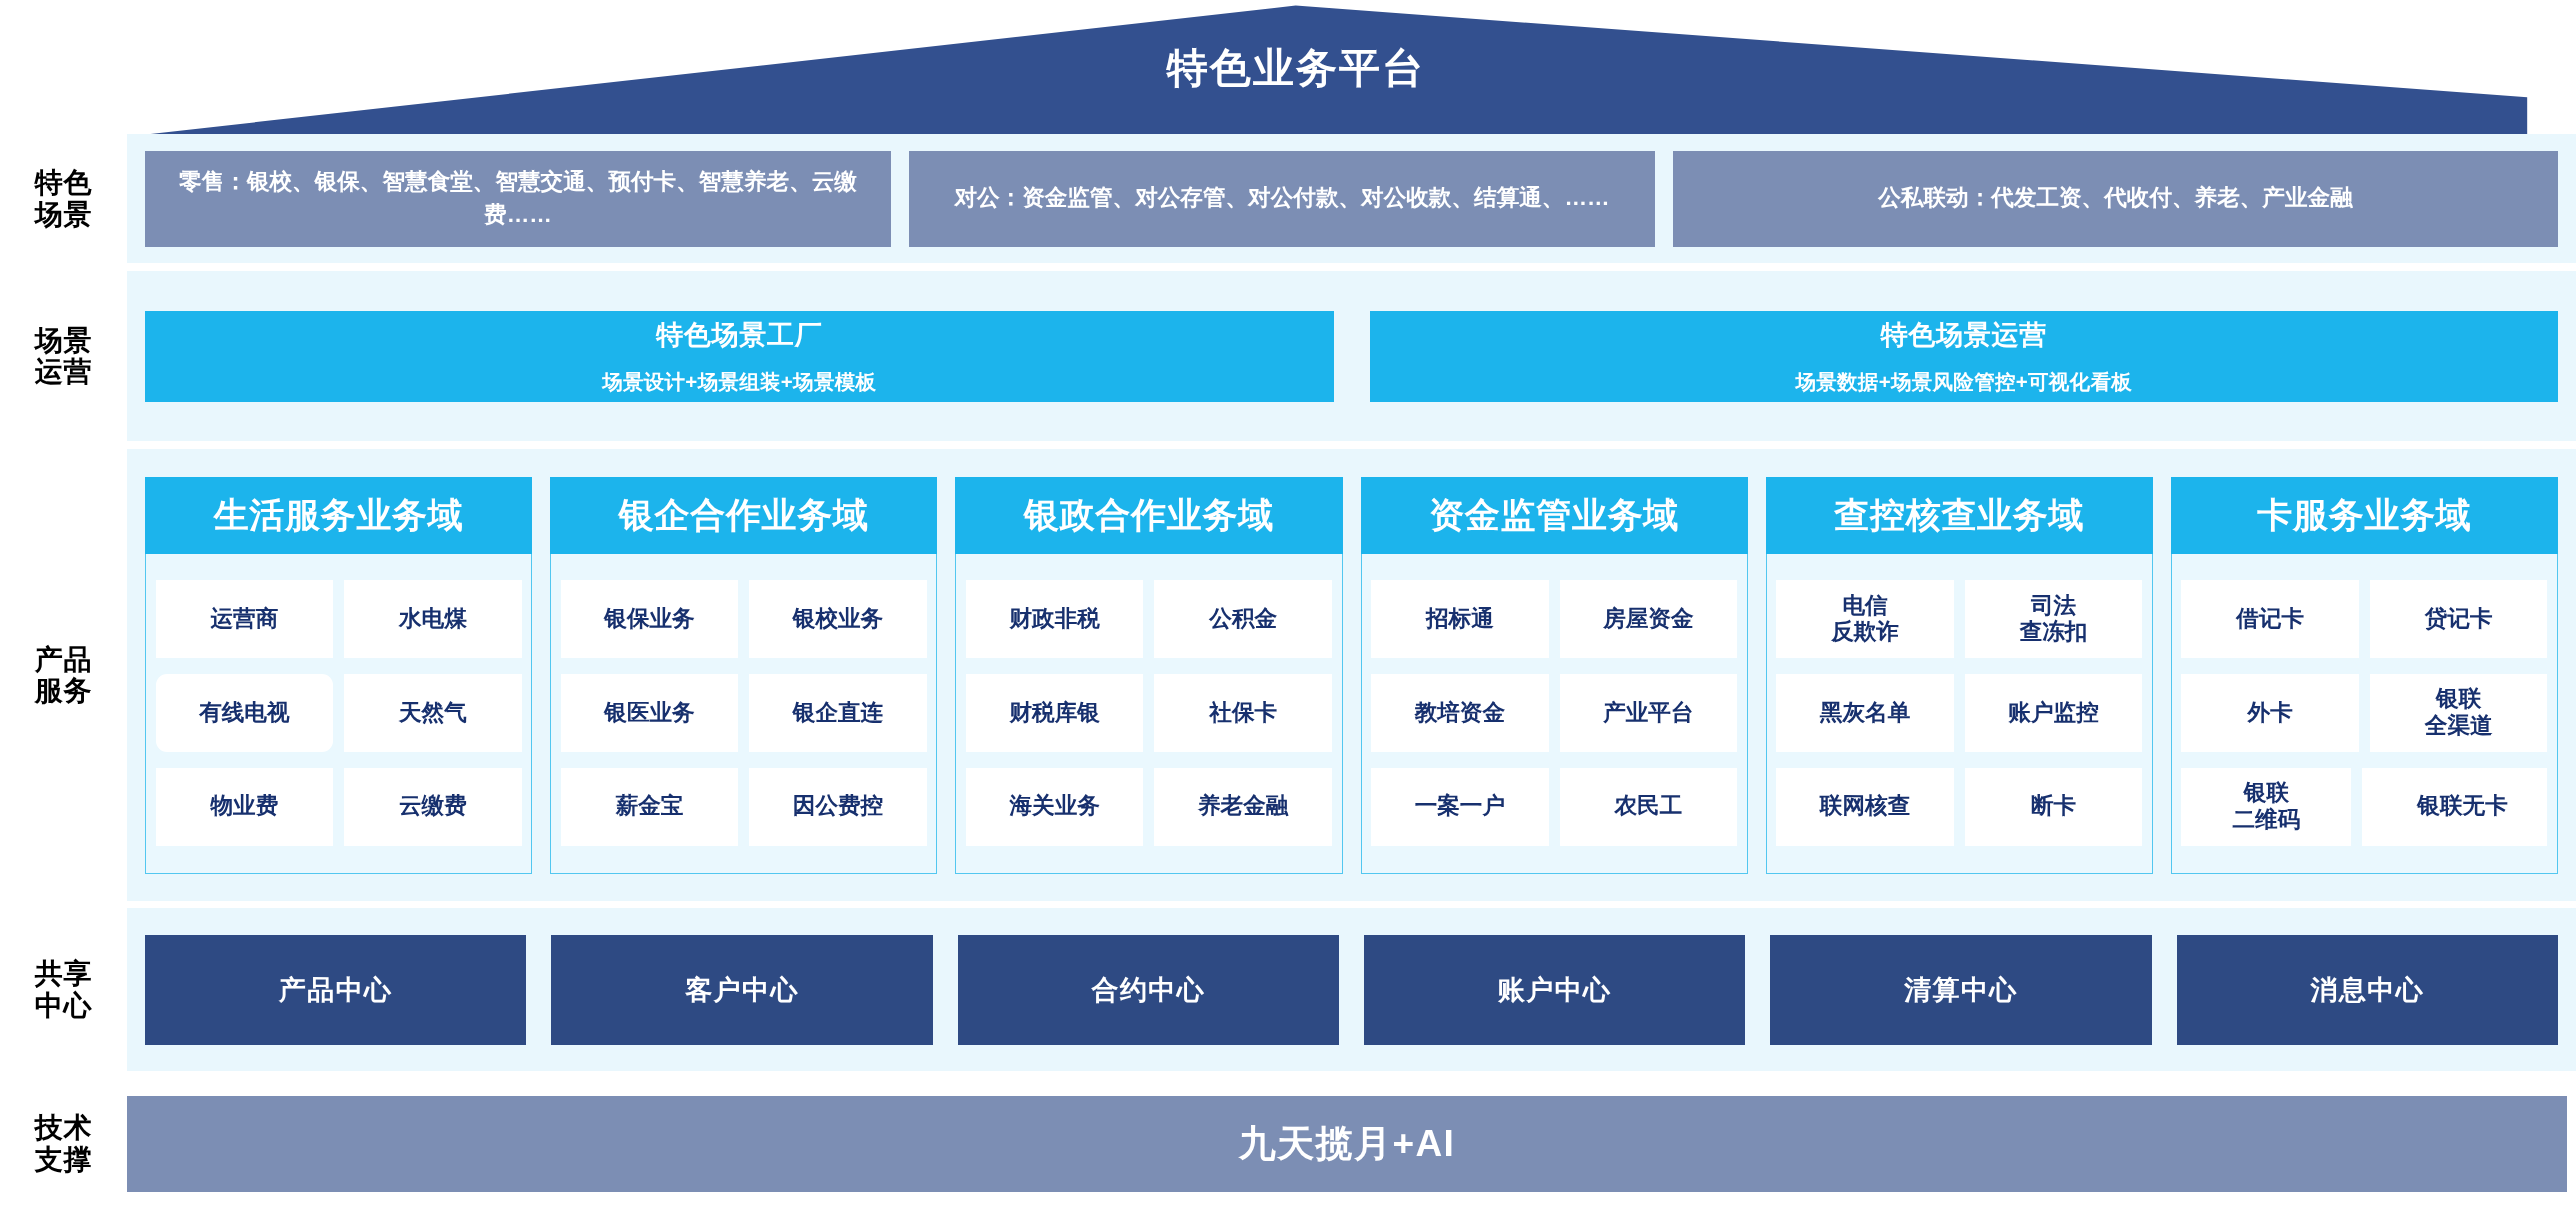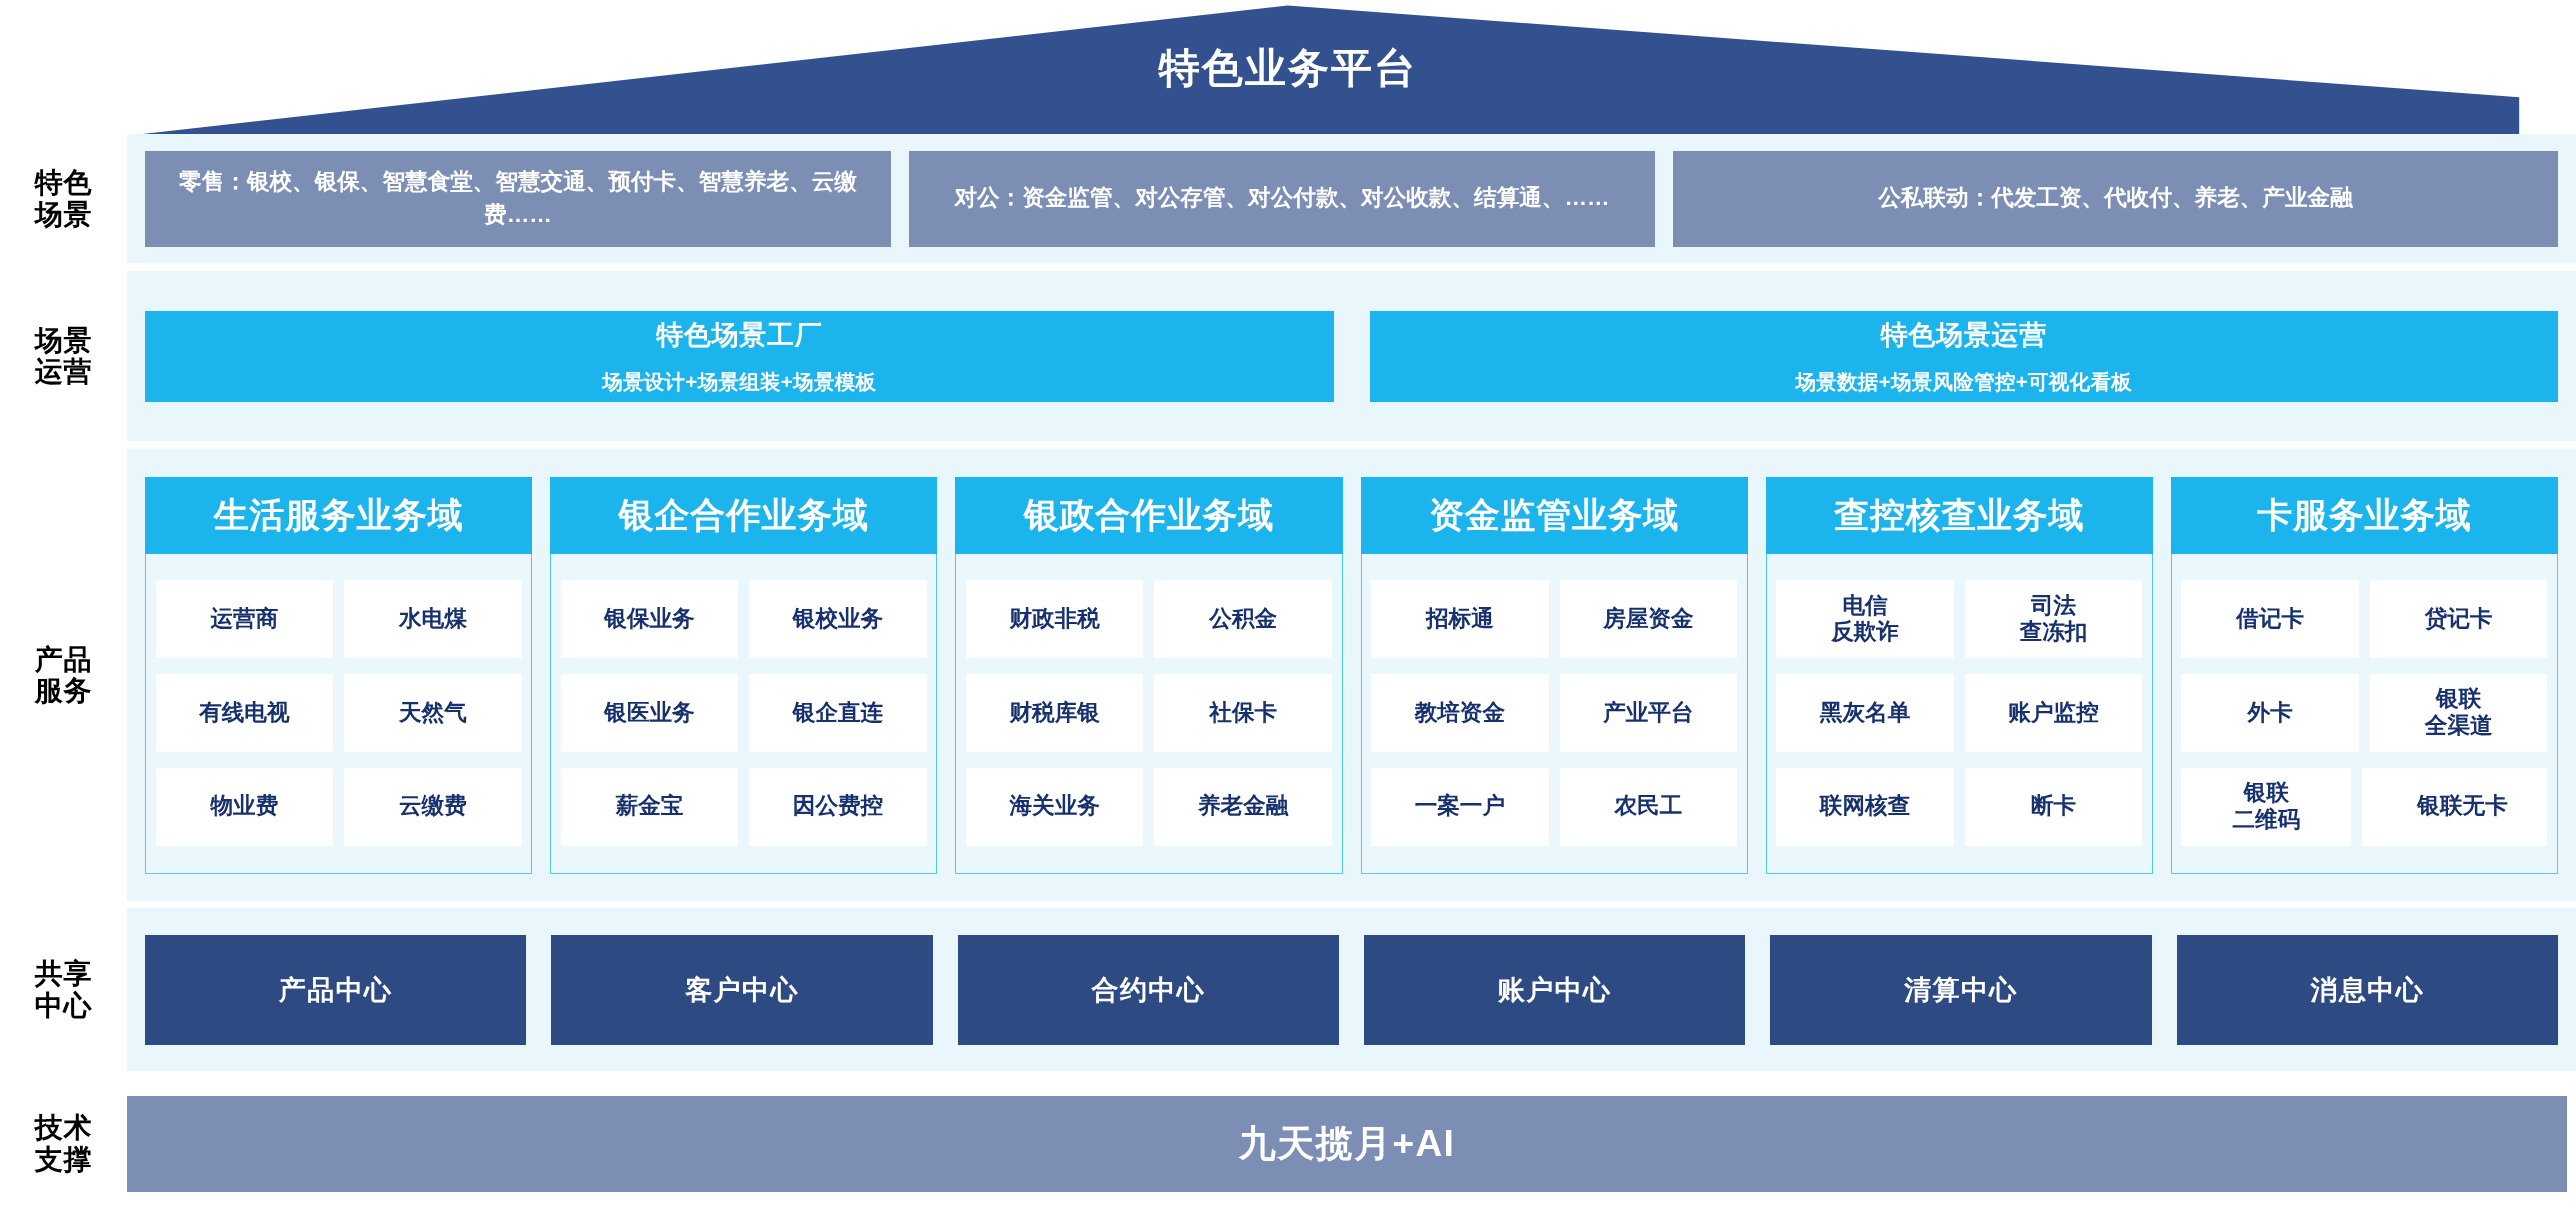--- a/index.html
+++ b/index.html
@@ -3,21 +3,21 @@
 <meta charset="utf-8">
 <style>
   html,body{margin:0;padding:0;background:#ffffff;}
   body{
     width:2576px;height:1232px;
     font-family:"Liberation Sans","DejaVu Sans",sans-serif;
     overflow:hidden;position:relative;
   }
   
   .roof{
-    position:absolute;left:0;top:0;width:2272px;height:137px;
+    position:absolute;left:8px;top:0;width:2272px;height:137px;
   }
   .roof svg{display:block;}
   .roof-title{
     position:absolute;left:0;top:48px;width:2576px;
     text-align:center;color:#ffffff;
     font-size:41px;font-weight:bold;letter-spacing:2.1px;
     line-height:1;
   }
   
   .layout{
@@ -147,21 +147,21 @@
 服务</div>
     <div class="panel" id="domains-panel">
         <div class="domain-col">
           <div class="domain-head">生活服务业务域</div>
           <div class="domain-body">
             <div class="domain-rowline">
               <div class="chip" style="white-space: pre-line;">运营商</div>
               <div class="chip" style="white-space: pre-line;">水电煤</div>
             </div>
             <div class="domain-rowline">
-              <div class="chip" style="white-space: pre-line;">有线电视</div>
+              <div class="chip" style="white-space: pre-line; border-radius: 11px;">有线电视</div>
               <div class="chip" style="white-space: pre-line;">天然气</div>
             </div>
             <div class="domain-rowline">
               <div class="chip" style="white-space: pre-line;">物业费</div>
               <div class="chip" style="white-space: pre-line;">云缴费</div>
             </div>
           </div>
         </div>
         <div class="domain-col">
           <div class="domain-head">银企合作业务域</div>

